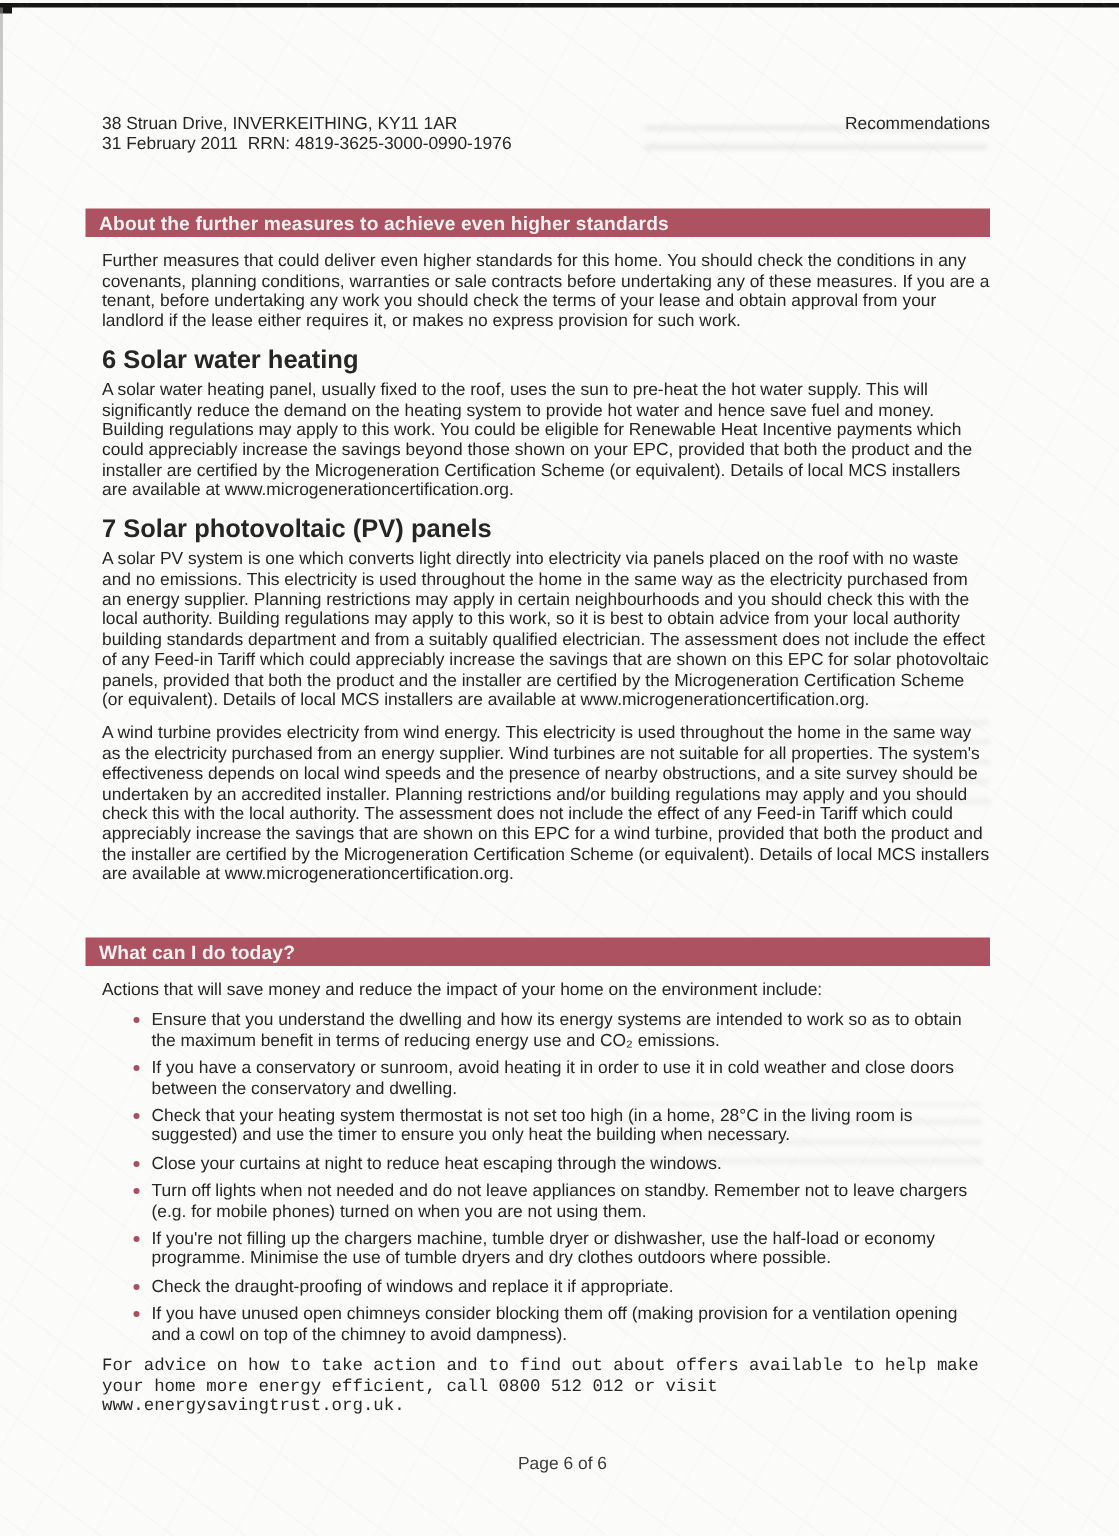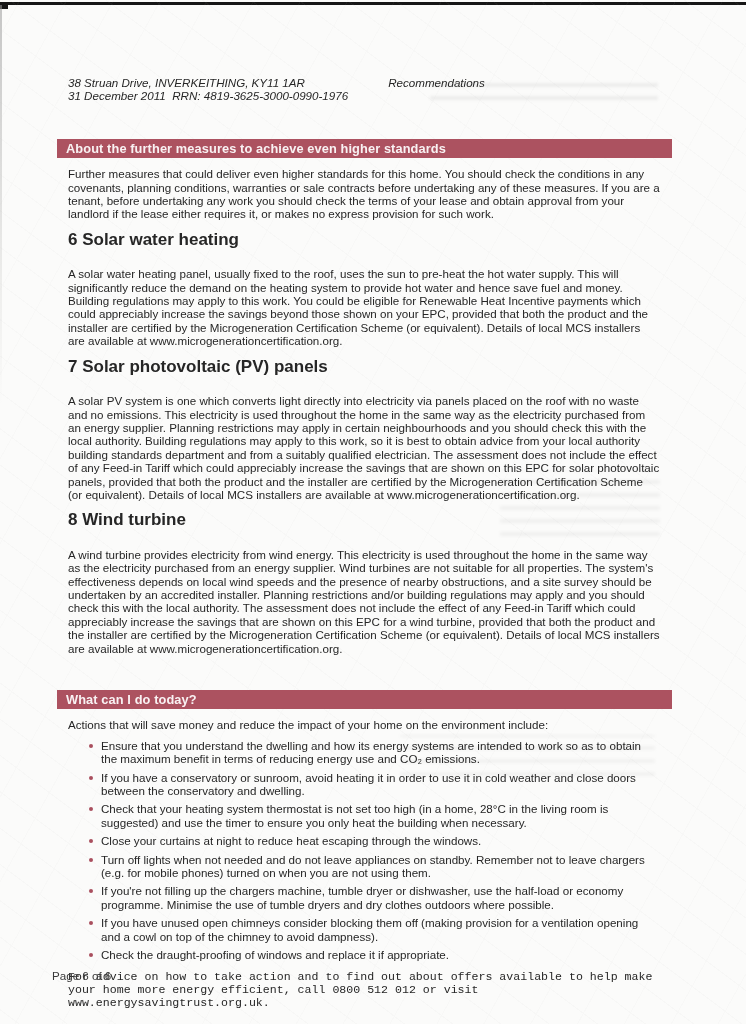--- a/index.html
+++ b/index.html
@@ -28,99 +28,98 @@
   .bleed{position:absolute;pointer-events:none;opacity:.12;filter:blur(1.5px);
     background:repeating-linear-gradient(0deg,transparent 0 4px,#8a8a8a 4px 8px,transparent 8px 13px);}
   .bleed-1{left:430px;top:80px;width:228px;height:24px;}
   .bleed-2{left:500px;top:470px;width:160px;height:70px;opacity:.09;}
   .bleed-3{left:400px;top:735px;width:255px;height:45px;opacity:.08;}
 
   .content{
     position:absolute;left:68px;top:76px;width:592px;
     font-size:11.6px;line-height:13.4px;
   }
-  .header-row{display:flex;align-items:flex-start;font-style:italic;}
+  .header-row{display:flex;justify-content:space-between;align-items:flex-start;}
   .addr div{white-space:pre-wrap;}
   .doc-label{text-align:right;margin-left:40px;}
 
   .banner{
     margin:36px 0 0 -11px;
     width:594px;
     background:var(--banner-bg);
     color:#f9f2f3;
     font-weight:bold;
     font-size:12.8px;
-    padding:3px 12px 3px 9px;
+    padding:3px 0 3px 9px;
     letter-spacing:.1px;
   }
   .banner-2{margin-top:35px;}
 
   p{margin:9px 0 0 0;}
   h3{margin:12px 0 0 0;font-size:17px;line-height:13.4px;font-weight:bold;}
-  h3 + p{margin-top:21px;}
+  h3 + p{margin-top:7px;}
 
   ul.today-list{list-style:none;margin:7px 0 0 0;padding:0 0 0 20px;}
   ul.today-list li{position:relative;padding-left:13px;margin-top:5px;}
   ul.today-list li::before{
     content:"";position:absolute;left:1px;top:5px;
     width:4px;height:4px;border-radius:50%;
     background:var(--bullet);
   }
   .closing{margin-top:8px;font-family:Liberation Mono, monospace;}
   .footer{
-    position:absolute;left:52px;top:969px;width:592px;
-    text-align:left;font-size:11.6px;color:#3a3a3a;
+    position:absolute;left:79px;top:969px;width:592px;
+    text-align:center;font-size:11.6px;color:#3a3a3a;
   }
 </style>
 </head>
 <body>
 
 <div class="scan-top-border"></div>
 <div class="scan-top-corner"></div>
 <div class="scan-left-edge"></div>
 <div class="bleed bleed-1"></div>
 <div class="bleed bleed-2"></div>
 <div class="bleed bleed-3"></div>
 <div class="grain"></div>
 
 <div class="content">
 
   <div class="header-row">
     <div class="addr">
       <div>38 Struan Drive, INVERKEITHING, KY11 1AR</div>
-      <div>31 December 2011  RRN: 4819-3625-3000-0990-1976</div>
+      <div>31 February 2011  RRN: 4819-3625-3000-0990-1976</div>
     </div>
     <div class="doc-label">Recommendations</div>
   </div>
 
   <div class="banner">About the further measures to achieve even higher standards</div>
 
   <p>Further measures that could deliver even higher standards for this home. You should check the conditions in any covenants, planning conditions, warranties or sale contracts before undertaking any of these measures. If you are a tenant, before undertaking any work you should check the terms of your lease and obtain approval from your landlord if the lease either requires it, or makes no express provision for such work.</p>
 
   <h3>6 Solar water heating</h3>
   <p>A solar water heating panel, usually fixed to the roof, uses the sun to pre-heat the hot water supply. This will significantly reduce the demand on the heating system to provide hot water and hence save fuel and money. Building regulations may apply to this work. You could be eligible for Renewable Heat Incentive payments which could appreciably increase the savings beyond those shown on your EPC, provided that both the product and the installer are certified by the Microgeneration Certification Scheme (or equivalent). Details of local MCS installers are available at www.microgenerationcertification.org.</p>
 
   <h3>7 Solar photovoltaic (PV) panels</h3>
   <p>A solar PV system is one which converts light directly into electricity via panels placed on the roof with no waste and no emissions. This electricity is used throughout the home in the same way as the electricity purchased from an energy supplier. Planning restrictions may apply in certain neighbourhoods and you should check this with the local authority. Building regulations may apply to this work, so it is best to obtain advice from your local authority building standards department and from a suitably qualified electrician. The assessment does not include the effect of any Feed-in Tariff which could appreciably increase the savings that are shown on this EPC for solar photovoltaic panels, provided that both the product and the installer are certified by the Microgeneration Certification Scheme (or equivalent). Details of local MCS installers are available at www.microgenerationcertification.org.</p>
 
-  <h3>8 Wind turbine</h3>
   <p>A wind turbine provides electricity from wind energy. This electricity is used throughout the home in the same way as the electricity purchased from an energy supplier. Wind turbines are not suitable for all properties. The system's effectiveness depends on local wind speeds and the presence of nearby obstructions, and a site survey should be undertaken by an accredited installer. Planning restrictions and/or building regulations may apply and you should check this with the local authority. The assessment does not include the effect of any Feed-in Tariff which could appreciably increase the savings that are shown on this EPC for a wind turbine, provided that both the product and the installer are certified by the Microgeneration Certification Scheme (or equivalent). Details of local MCS installers are available at www.microgenerationcertification.org.</p>
 
   <div class="banner banner-2">What can I do today?</div>
 
   <p>Actions that will save money and reduce the impact of your home on the environment include:</p>
 
   <ul class="today-list">
     <li>Ensure that you understand the dwelling and how its energy systems are intended to work so as to obtain the maximum benefit in terms of reducing energy use and CO₂ emissions.</li>
     <li>If you have a conservatory or sunroom, avoid heating it in order to use it in cold weather and close doors between the conservatory and dwelling.</li>
     <li>Check that your heating system thermostat is not set too high (in a home, 28°C in the living room is suggested) and use the timer to ensure you only heat the building when necessary.</li>
     <li>Close your curtains at night to reduce heat escaping through the windows.</li>
     <li>Turn off lights when not needed and do not leave appliances on standby. Remember not to leave chargers (e.g. for mobile phones) turned on when you are not using them.</li>
     <li>If you're not filling up the chargers machine, tumble dryer or dishwasher, use the half-load or economy programme. Minimise the use of tumble dryers and dry clothes outdoors where possible.</li>
+    <li>Check the draught-proofing of windows and replace it if appropriate.</li>
     <li>If you have unused open chimneys consider blocking them off (making provision for a ventilation opening and a cowl on top of the chimney to avoid dampness).</li>
-    <li>Check the draught-proofing of windows and replace it if appropriate.</li>
   </ul>
 
   <p class="closing">For advice on how to take action and to find out about offers available to help make your home more energy efficient, call 0800 512 012 or visit www.energysavingtrust.org.uk.</p>
 
 </div>
 
 <div class="footer">Page 6 of 6</div>
 
 </body></html>

